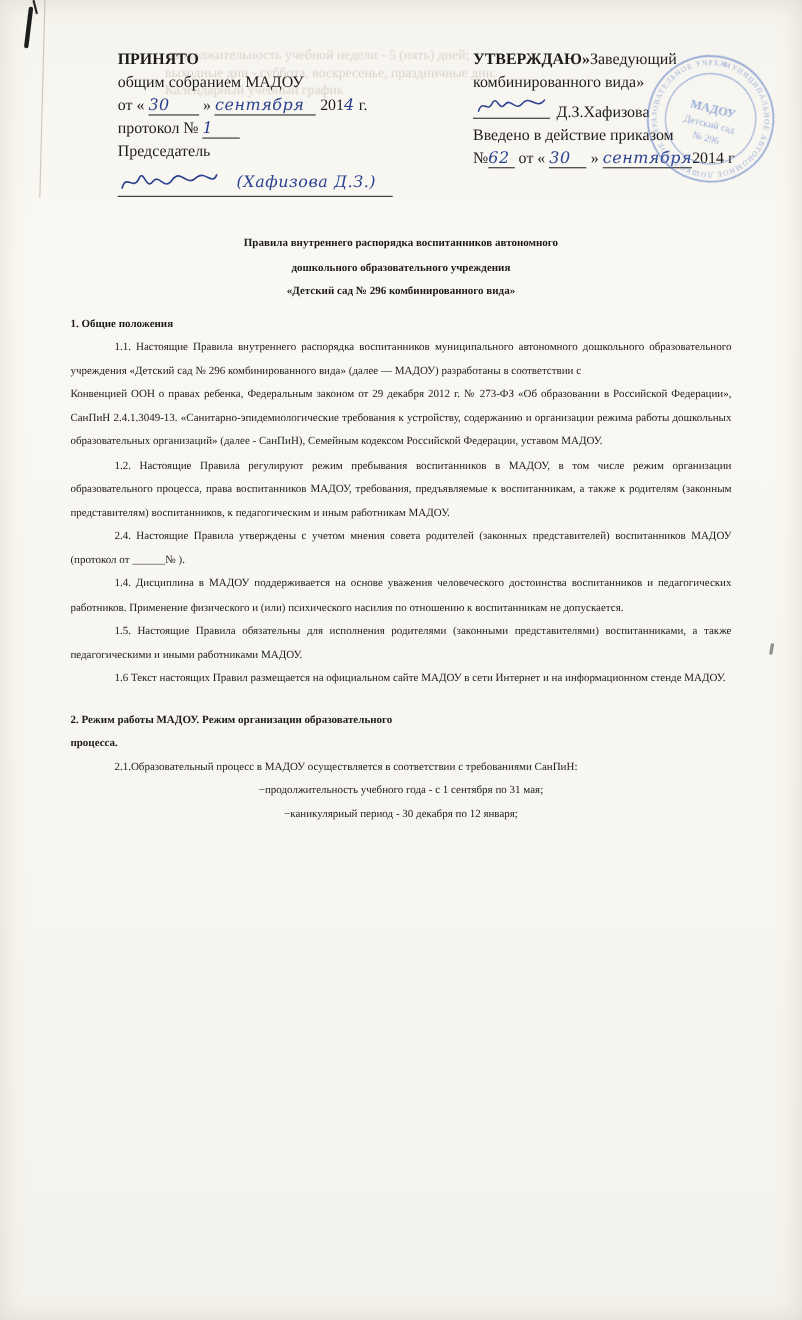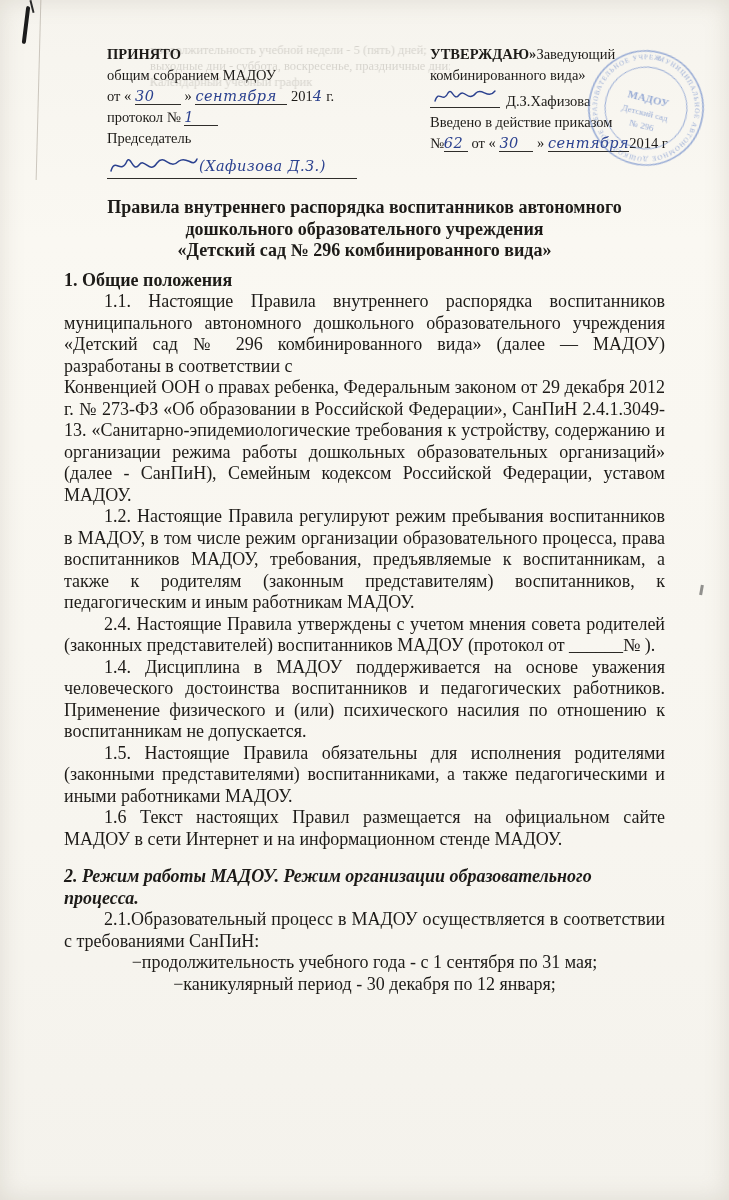--- a/index.html
+++ b/index.html
@@ -29,36 +29,36 @@
   .approve{position:absolute;left:430px;top:0;width:252px;}
   .bold{font-weight:bold;}
   .hw{
     font-family:"DejaVu Serif",serif;font-style:italic;color:#2b418f;
     letter-spacing:.5px;
   }
   .blank{display:inline-block;border-bottom:1px solid #2f2d2a;text-align:left;line-height:15px;}
   .w24{min-width:24px}.w30{min-width:34px}.w46{min-width:46px}.w80{min-width:80px}.w92{min-width:92px}
   .sig-row{
     margin-top:4px;width:250px;border-bottom:1px solid #2f2d2a;
-    display:flex;align-items:flex-end;gap:0;padding-bottom:1px;
+    display:flex;align-items:flex-end;gap:16px;padding-bottom:1px;
   }
   .sig-inline{display:inline-flex;align-items:flex-end;border-bottom:1px solid #2f2d2a;padding:0 2px 1px 2px;margin-right:6px;}
   .scrawl{display:block;}
 
   
   .stamp{
     position:absolute;left:584px;top:46px;opacity:.55;
     transform:rotate(14deg);filter:blur(.3px);
   }
 
   
-  .main{position:absolute;left:64px;top:197px;width:601px;font-size:18px;line-height:21.5px;}
+  .main{position:absolute;left:64px;top:211px;width:601px;font-size:10px;line-height:21.5px;}
   .doc-title{text-align:center;font-weight:bold;margin:0 0 8px 0;}
   .sec-head{font-weight:bold;margin:6px 0 0 0;}
-  .sec-head.second{margin-top:16px;font-style:italic;}
+  .sec-head.second{margin-top:16px;}
   .para{margin:0;text-align:justify;text-indent:40px;}
   .para.noind{text-indent:0;}
   .para.dash{text-indent:0;text-align:center;}
 </style>
 </head>
 <body>
 
 <div class="page">
 
   <div class="staple"></div>

